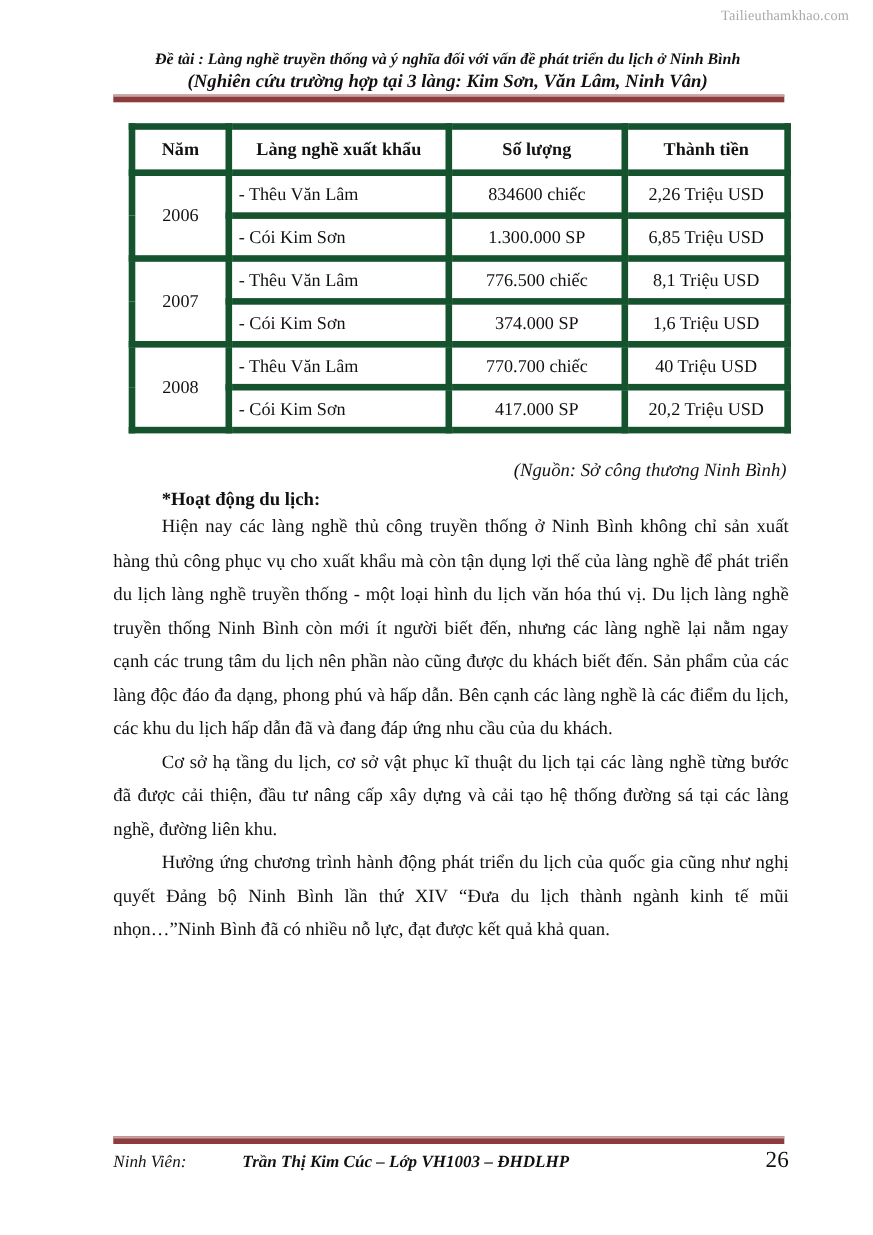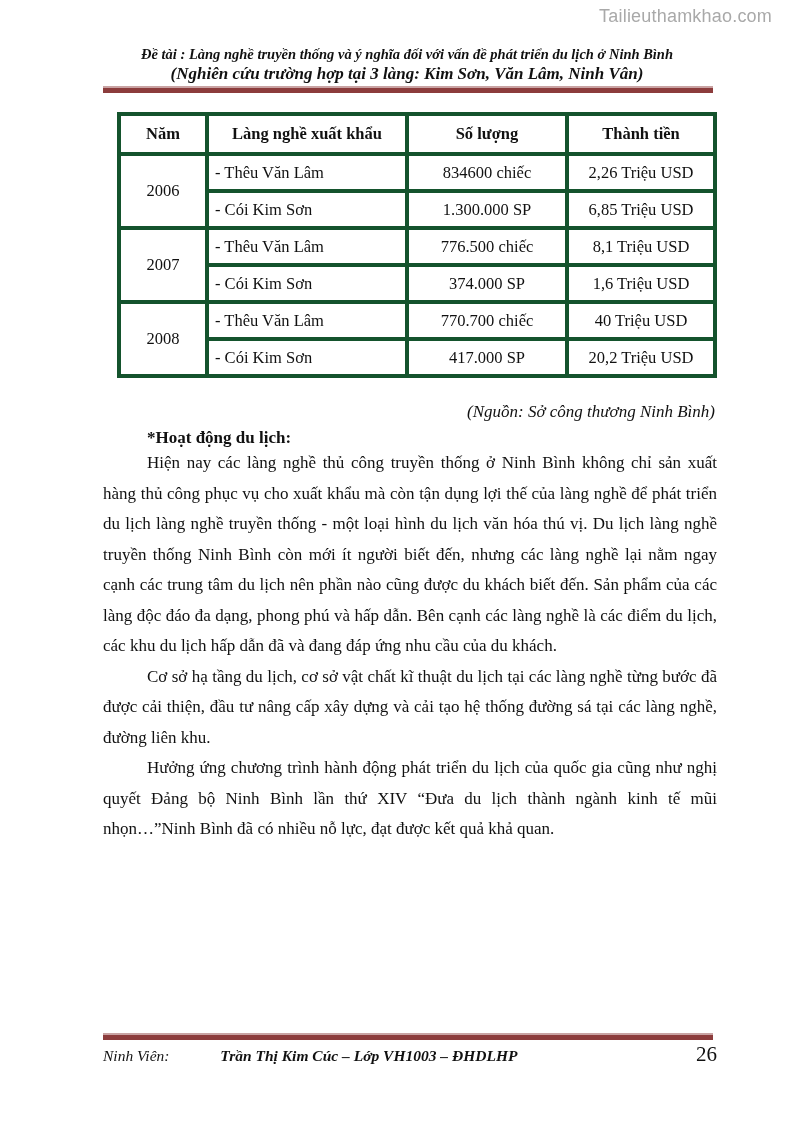--- a/index.html
+++ b/index.html
@@ -20,22 +20,22 @@
     position: absolute;
     inset: 0;
     background: #ffffff;
   }
 
   
   .watermark {
     position: absolute;
     top: 6px;
     right: 22px;
-    font-family: Liberation Sans, sans-serif;
-    font-size: 18px;
+    font-family: Liberation Serif, serif;
+    font-size: 13px;
     color: #a9a9a9;
     letter-spacing: 0.2px;
     user-select: none;
   }
 
   
   .doc-header {
     position: absolute;
     top: 44px;
     left: 100px;
@@ -93,21 +93,21 @@
 
   
   table.data-table {
     border-collapse: collapse;
     margin: 8px 0 0 14px;
     width: 596px;
     table-layout: fixed;
   }
   table.data-table td,
   table.data-table th {
-    border: 4px solid #14532d;
+    border: 6px solid #14532d;
     font-size: 16.5px;
     padding: 2px 6px;
     vertical-align: middle;
   }
   table.data-table th {
     font-weight: bold;
     text-align: center;
     height: 32px;
     font-size: 16.5px;
   }
@@ -239,21 +239,21 @@
           <td class="money-cell no-top">20,2 Triệu USD</td>
         </tr>
       </tbody>
     </table>
 
     <p class="source-line">(Nguồn: Sở công thương Ninh Bình)</p>
 
     <p class="subheading">*Hoạt động du lịch:</p>
 
     <p class="para">Hiện nay các làng nghề thủ công truyền thống ở Ninh Bình không chỉ sản xuất hàng thủ công phục vụ cho xuất khẩu mà còn tận dụng lợi thế của làng nghề để phát triển du lịch làng nghề truyền thống - một loại hình du lịch văn hóa thú vị. Du lịch làng nghề truyền thống Ninh Bình còn mới ít người biết đến, nhưng các làng nghề lại nằm ngay cạnh các trung tâm du lịch nên phần nào cũng được du khách biết đến. Sản phẩm của các làng độc đáo đa dạng, phong phú và hấp dẫn. Bên cạnh các làng nghề là các điểm du lịch, các khu du lịch hấp dẫn đã và đang đáp ứng nhu cầu của du khách.</p>
-    <p class="para">Cơ sở hạ tầng du lịch, cơ sở vật chất kĩ thuật du lịch tại các làng nghề từng bước đã được cải thiện, đầu tư nâng cấp xây dựng và cải tạo hệ thống đường sá tại các làng nghề, đường liên khu.</p>
+    <p class="para">Cơ sở hạ tầng du lịch, cơ sở vật phục kĩ thuật du lịch tại các làng nghề từng bước đã được cải thiện, đầu tư nâng cấp xây dựng và cải tạo hệ thống đường sá tại các làng nghề, đường liên khu.</p>
     <p class="para">Hưởng ứng chương trình hành động phát triển du lịch của quốc gia cũng như  nghị quyết Đảng bộ Ninh Bình lần thứ XIV “Đưa du lịch thành ngành kinh tế mũi nhọn…”Ninh Bình đã có nhiều nỗ lực, đạt được kết quả khả quan.</p>
 
   </div>
 
   <div class="rule-bar rule-footer"></div>
   <div class="doc-footer">
     <div class="who"><span>Ninh Viên: </span><b>Trần Thị Kim Cúc – Lớp VH1003 – ĐHDLHP</b></div>
     <div class="pageno">26</div>
   </div>
 

